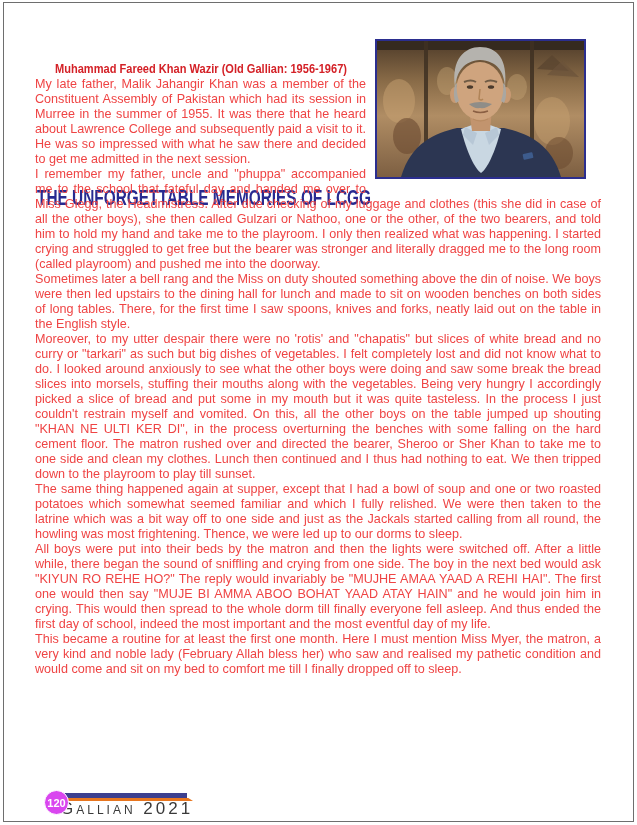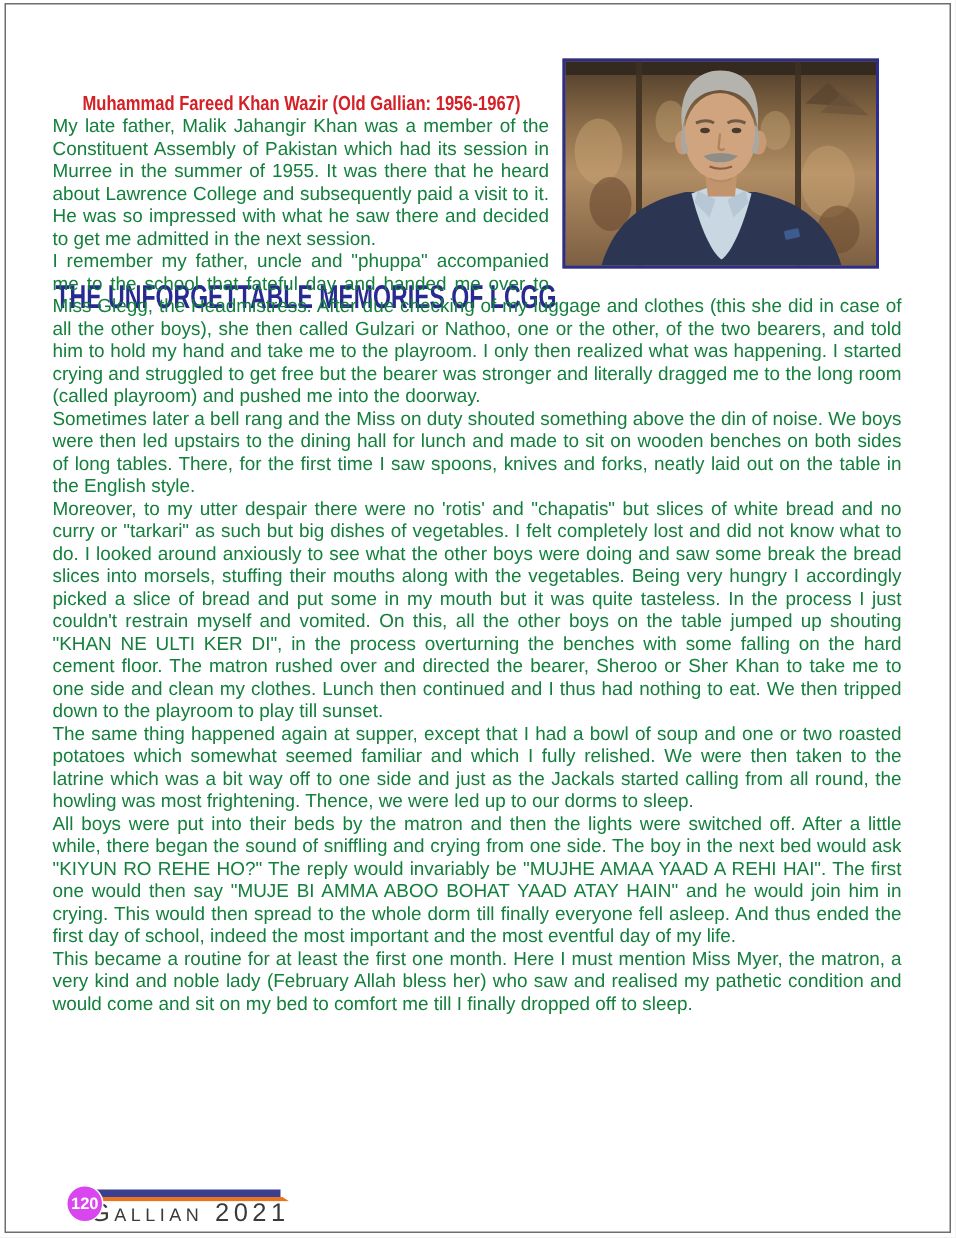--- a/index.html
+++ b/index.html
@@ -41,21 +41,21 @@
     font-weight:bold;
     font-size:13.5px;
     fill:#d42127;
   }
   .byline.role { margin-bottom:4px; }
   .body-copy p {
     margin:0; padding:0;
     font-size:12.6px;
     line-height:15px;
     text-align:justify;
-    color:#15803d;
+    color:#ef4444;
   }
   
   .footer-badge {
     position:absolute; left:44px; top:790px;
     width:25px; height:25px; border-radius:50%;
     background:#d946ef;
     border:1.5px solid #ffffff;
     box-sizing:border-box;
     color:#ffffff; font-weight:bold; font-size:11px;
     display:flex; align-items:center; justify-content:center;

